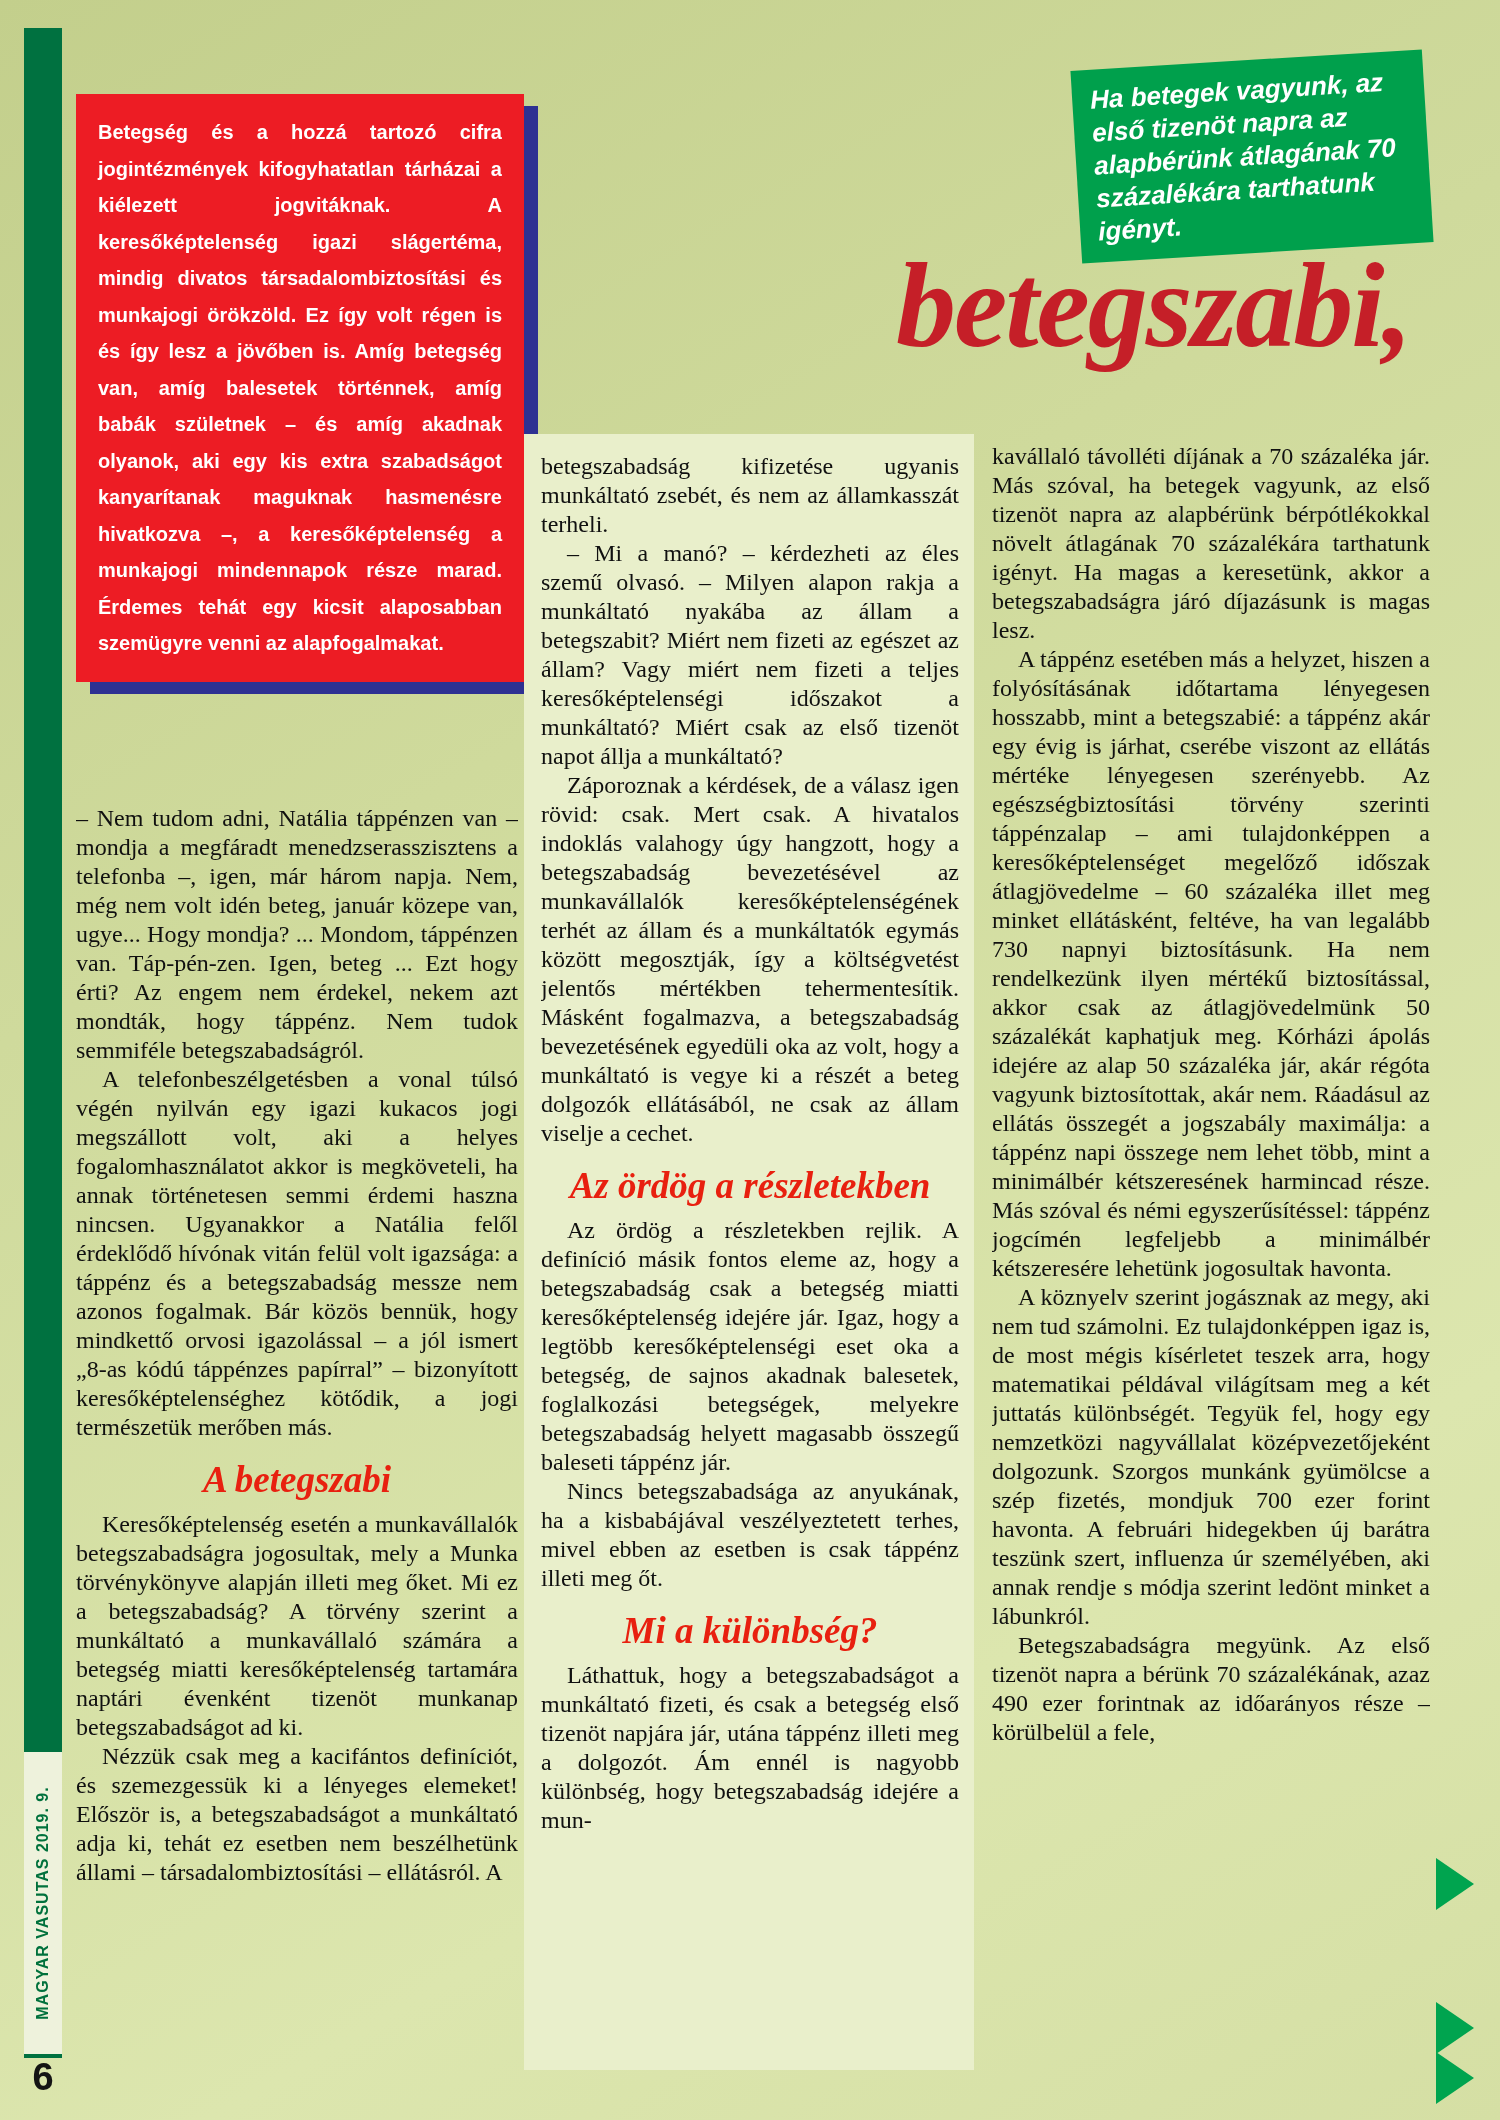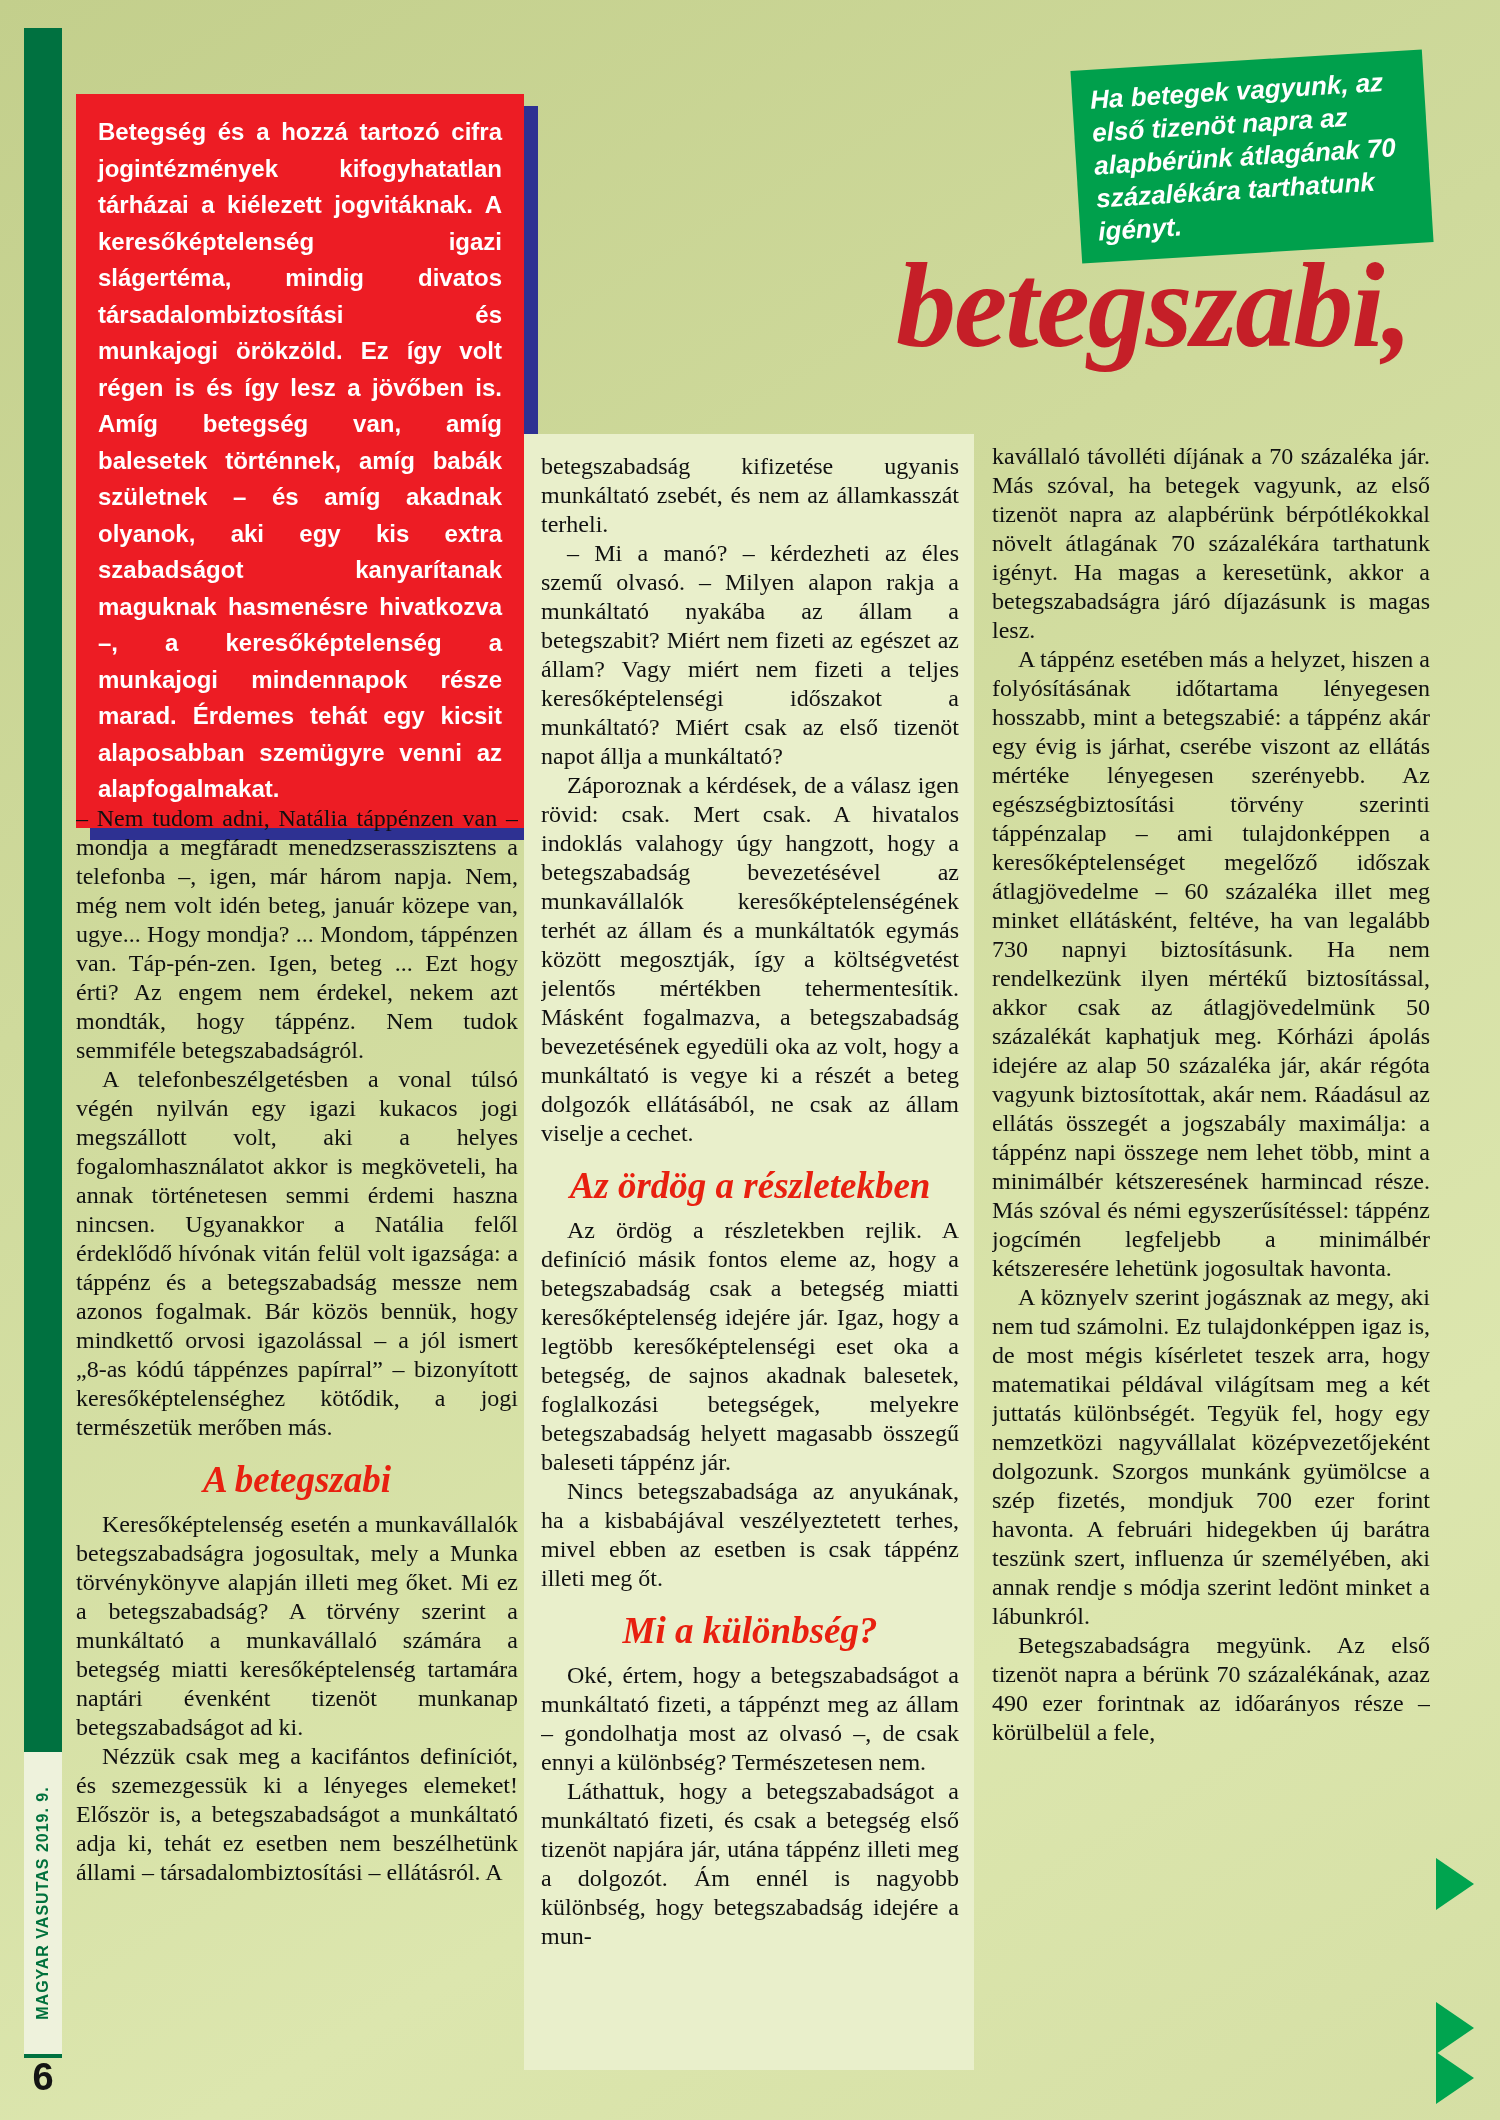--- a/index.html
+++ b/index.html
@@ -19,21 +19,21 @@
         letter-spacing:1px;color:#00713c;}
   .page-num{position:absolute;left:16px;top:2056px;width:54px;text-align:center;
         font-family:"Liberation Sans",sans-serif;font-weight:bold;font-size:38px;color:#141414;}
 
   
   .lead-box{
     position:absolute;left:76px;top:94px;width:448px;
     background:#ed1c24;box-shadow:14px 12px 0 #2e3192;
     padding:20px 22px;box-sizing:border-box;
     color:#ffffff;font-family:"Liberation Sans",sans-serif;font-weight:bold;
-    font-size:24px;line-height:36.5px;text-align:justify;
+    font-size:20px;line-height:36.5px;text-align:justify;
   }
 
   
   .title-line{
     position:absolute;white-space:nowrap;
     font-family:"Liberation Serif",serif;font-style:italic;font-weight:bold;
     color:#c51f28;letter-spacing:-2px;line-height:1;
   }
   .title-line.l1{left:534px;top:104px;font-size:120px;}
   .title-line.l2{left:896px;top:246px;font-size:120px;}
@@ -108,21 +108,20 @@
       <div class="para">Nézzük csak meg a kacifántos definíciót, és szemezgessük ki a lényeges elemeket! Először is, a betegszabadságot a munkáltató adja ki, tehát ez esetben nem beszélhetünk állami – társadalombiztosítási – ellátásról. A</div>
     </div>
   <div class="col col2">
       <div class="para">betegszabadság kifizetése ugyanis munkáltató zsebét, és nem az államkasszát terheli.</div>
       <div class="para">– Mi a manó? – kérdezheti az éles szemű olvasó. – Milyen alapon rakja a munkáltató nyakába az állam a betegszabit? Miért nem fizeti az egészet az állam? Vagy miért nem fizeti a teljes keresőképtelenségi időszakot a munkáltató? Miért csak az első tizenöt napot állja a munkáltató?</div>
       <div class="para">Záporoznak a kérdések, de a válasz igen rövid: csak. Mert csak. A hivatalos indoklás valahogy úgy hangzott, hogy a betegszabadság bevezetésével az munkavállalók keresőképtelenségének terhét az állam és a munkáltatók egymás között megosztják, így a költségvetést jelentős mértékben tehermentesítik. Másként fogalmazva, a betegszabadság bevezetésének egyedüli oka az volt, hogy a munkáltató is vegye ki a részét a beteg dolgozók ellátásából, ne csak az állam viselje a cechet.</div>
       <div class="col-heading">Az ördög a részletekben</div>
       <div class="para">Az ördög a részletekben rejlik. A definíció másik fontos eleme az, hogy a betegszabadság csak a betegség miatti keresőképtelenség idejére jár. Igaz, hogy a legtöbb keresőképtelenségi eset oka a betegség, de sajnos akadnak balesetek, foglalkozási betegségek, melyekre betegszabadság helyett magasabb összegű baleseti táppénz jár.</div>
       <div class="para">Nincs betegszabadsága az anyukának, ha a kisbabájával veszélyeztetett terhes, mivel ebben az esetben is csak táppénz illeti meg őt.</div>
       <div class="col-heading">Mi a különbség?</div>
-      <div class="para">Oké, értem, hogy a betegszabadságot a munkáltató fizeti, a táppénzt meg az állam – gondolhatja most az olvasó –, de csak ennyi a különbség? Természetesen nem.</div>
       <div class="para">Láthattuk, hogy a betegszabadságot a munkáltató fizeti, és csak a betegség első tizenöt napjára jár, utána táppénz illeti meg a dolgozót. Ám ennél is nagyobb különbség, hogy betegszabadság idejére a mun-</div>
     </div>
   <div class="col col3">
       <div class="para">kavállaló távolléti díjának a 70 százaléka jár. Más szóval, ha betegek vagyunk, az első tizenöt napra az alapbérünk bérpótlékokkal növelt átlagának 70 százalékára tarthatunk igényt. Ha magas a keresetünk, akkor a betegszabadságra járó díjazásunk is magas lesz.</div>
       <div class="para">A táppénz esetében más a helyzet, hiszen a folyósításának időtartama lényegesen hosszabb, mint a betegszabié: a táppénz akár egy évig is járhat, cserébe viszont az ellátás mértéke lényegesen szerényebb. Az egészségbiztosítási törvény szerinti táppénzalap – ami tulajdonképpen a keresőképtelenséget megelőző időszak átlagjövedelme – 60 százaléka illet meg minket ellátásként, feltéve, ha van legalább 730 napnyi biztosításunk. Ha nem rendelkezünk ilyen mértékű biztosítással, akkor csak az átlagjövedelmünk 50 százalékát kaphatjuk meg. Kórházi ápolás idejére az alap 50 százaléka jár, akár régóta vagyunk biztosítottak, akár nem. Ráadásul az ellátás összegét a jogszabály maximálja: a táppénz napi összege nem lehet több, mint a minimálbér kétszeresének harmincad része. Más szóval és némi egyszerűsítéssel: táppénz jogcímén legfeljebb a minimálbér kétszeresére lehetünk jogosultak havonta.</div>
       <div class="para">A köznyelv szerint jogásznak az megy, aki nem tud számolni. Ez tulajdonképpen igaz is, de most mégis kísérletet teszek arra, hogy matematikai példával világítsam meg a két juttatás különbségét. Tegyük fel, hogy egy nemzetközi nagyvállalat középvezetőjeként dolgozunk. Szorgos munkánk gyümölcse a szép fizetés, mondjuk 700 ezer forint havonta. A februári hidegekben új barátra teszünk szert, influenza úr személyében, aki annak rendje s módja szerint ledönt minket a lábunkról.</div>
       <div class="para">Betegszabadságra megyünk. Az első tizenöt napra a bérünk 70 százalékának, azaz 490 ezer forintnak az időarányos része – körülbelül a fele,</div>
     </div>
 
   <div class="arrow a1"></div>

